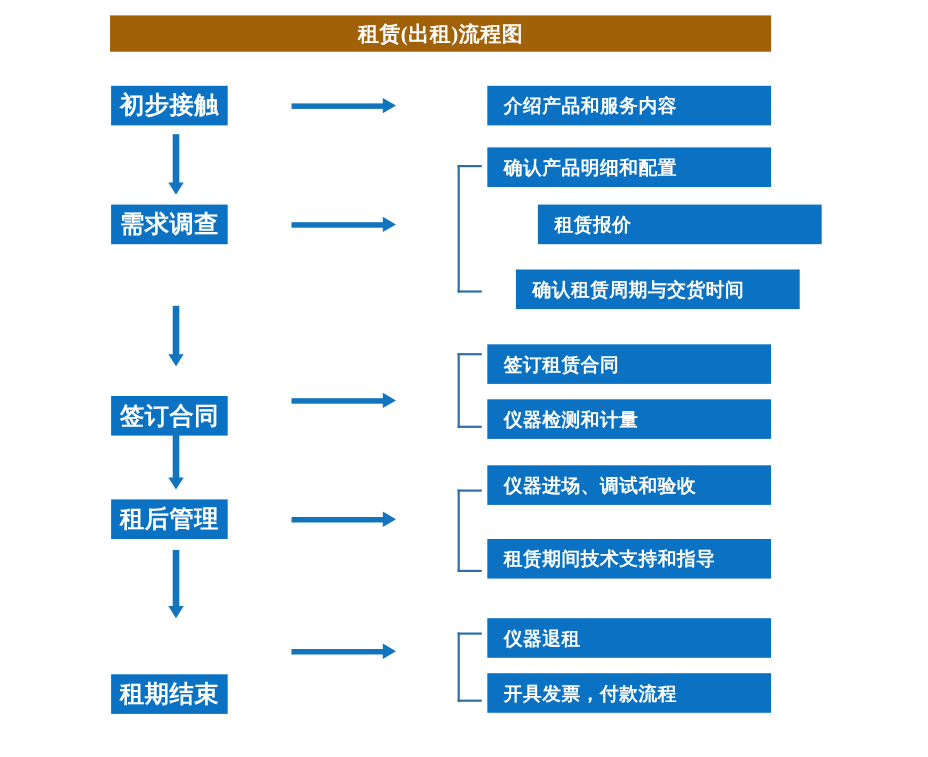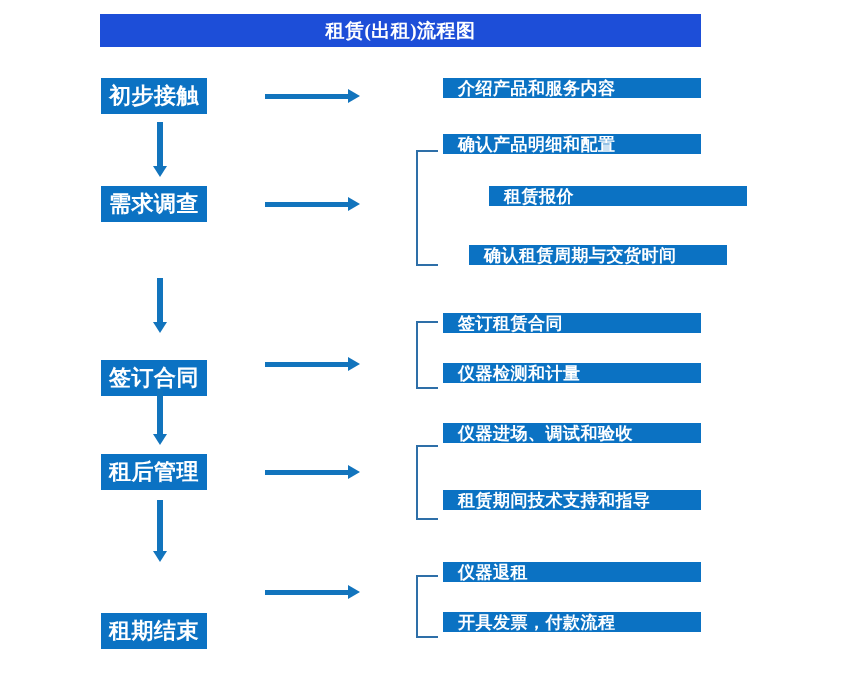--- a/index.html
+++ b/index.html
@@ -16,21 +16,21 @@
     font-family: "Liberation Serif", "DejaVu Serif", serif;
   }
 
   
   .title-bar {
     position: absolute;
     left: 100px;
     top: 14px;
     width: 601px;
     height: 33px;
-    background: #1d4ed8;
+    background: #a16207;
     color: #ffffff;
     display: flex;
     align-items: center;
     justify-content: center;
     font-size: 19px;
     font-weight: bold;
     letter-spacing: 0.5px;
   }
 
   
@@ -47,21 +47,21 @@
     font-size: 22px;
     font-weight: bold;
     letter-spacing: 0.5px;
   }
 
   
   .detail-box {
     position: absolute;
     left: 443px;
     width: 258px;
-    height: 20px;
+    height: 36px;
     background: #0B72C3;
     color: #ffffff;
     display: flex;
     align-items: center;
     font-size: 17px;
     font-weight: bold;
     padding-left: 15px;
     box-sizing: border-box;
     letter-spacing: 0.5px;
   }

